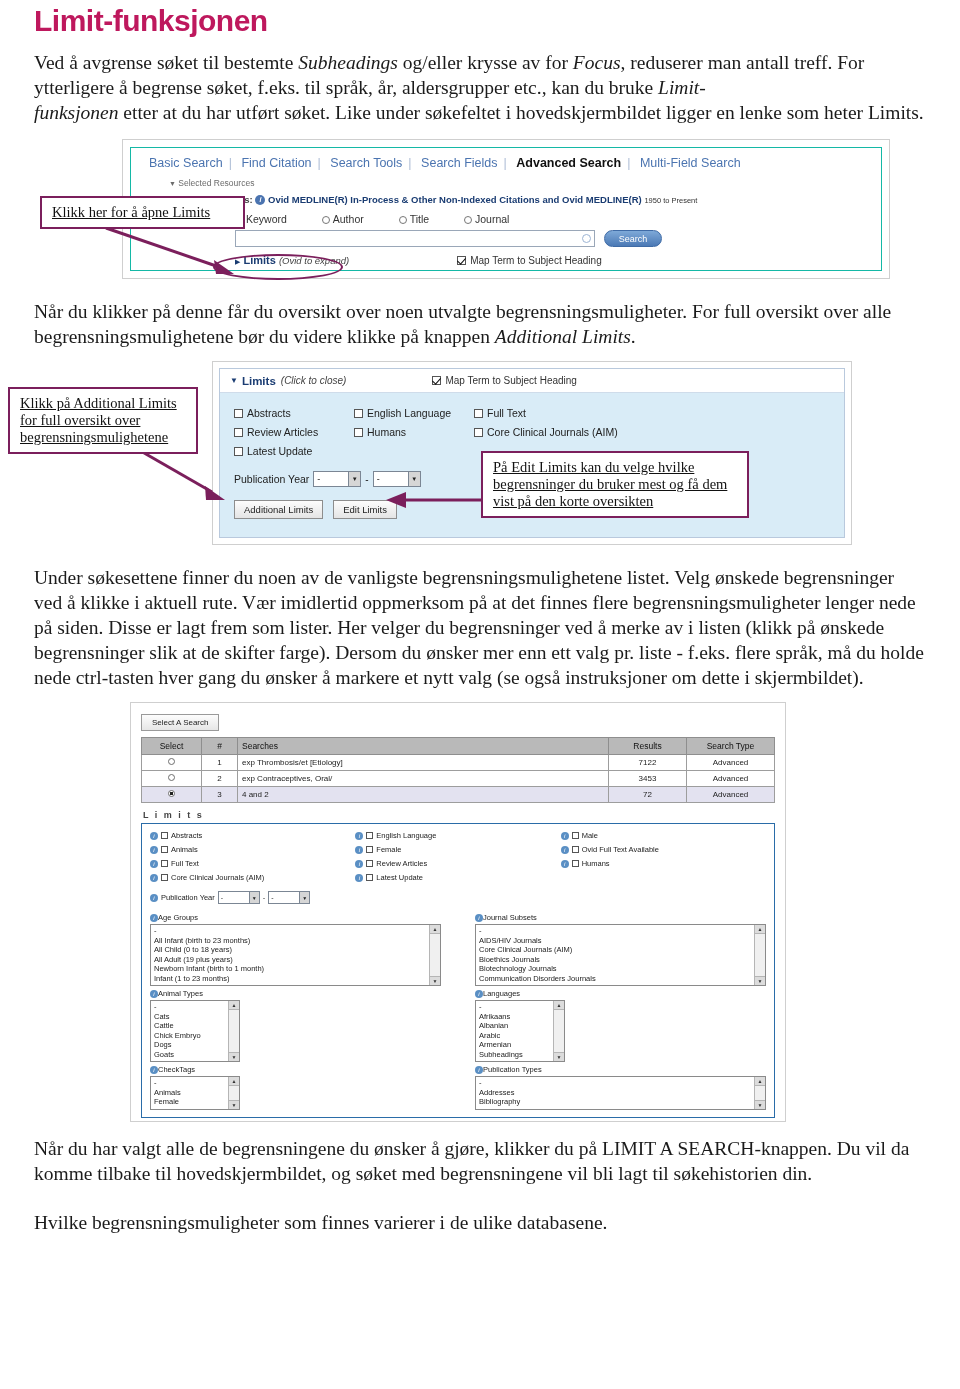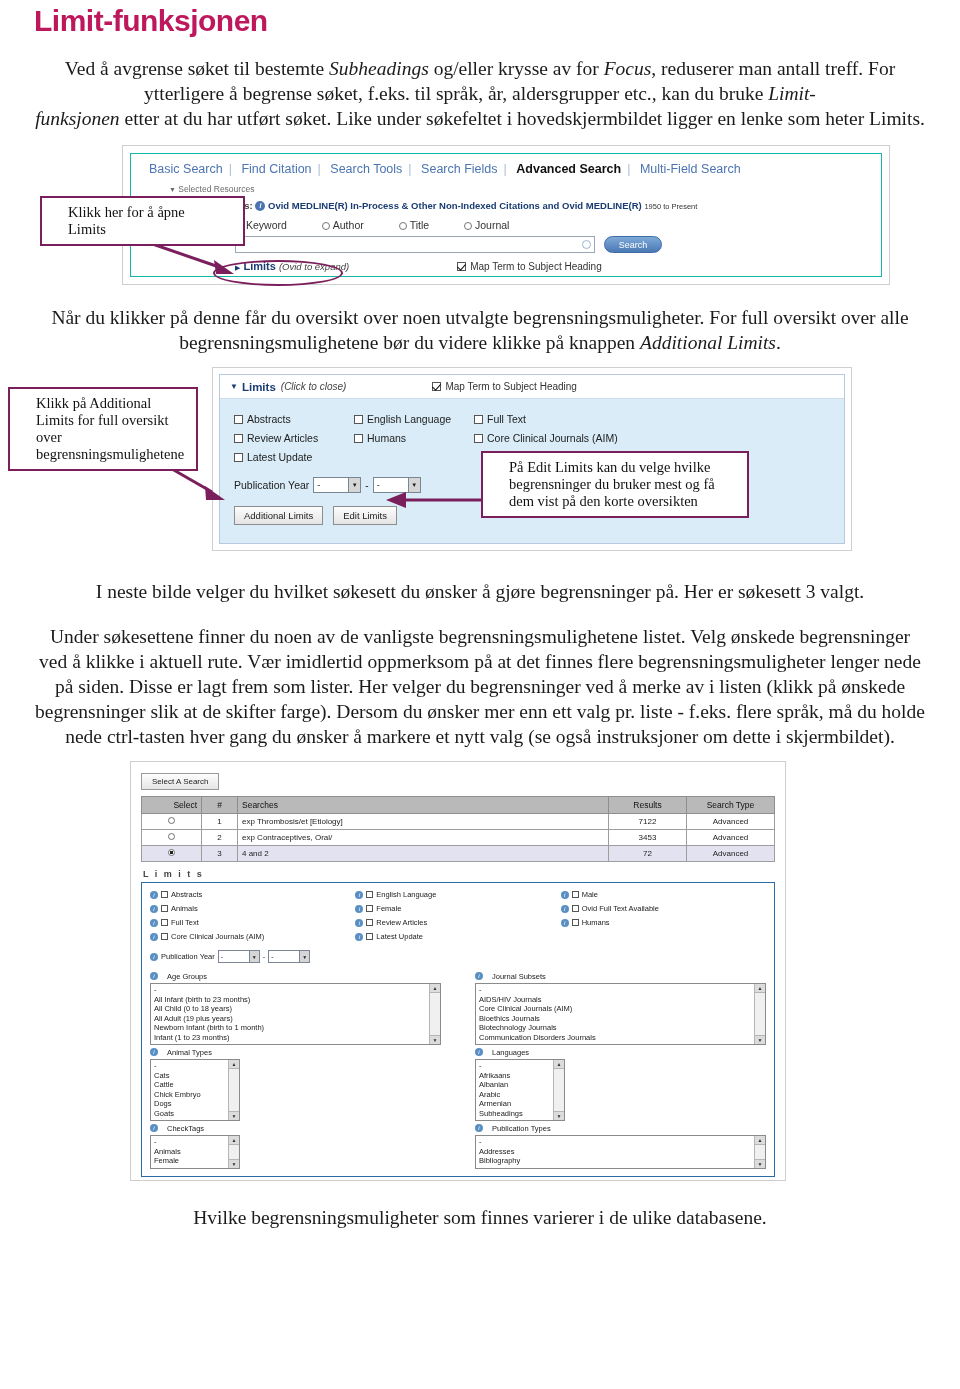--- a/index.html
+++ b/index.html
@@ -18,22 +18,22 @@
     font-family:"Liberation Sans","DejaVu Sans",sans-serif;
     font-weight:700;
     font-size:30px;
     letter-spacing:-0.5px;
     margin:4px 0 10px 0;
     color:#be185d;
   }
   p.body-text{
     font-size:19.5px;
     line-height:25px;
-    margin:18px 0 0 0;
-    text-align:center;
+    margin:12px 0 0 0;
+    text-align:left;
   }
   p.body-text.gap { margin-top:20px; }
   .ital{ font-style:italic; }
 
   
   .shot{
     position:relative;
     background:#fff;
     border:1px solid #cfcfcf;
     font-family:"Liberation Sans","DejaVu Sans",sans-serif;
@@ -92,22 +92,23 @@
 
   
   .callout{
     position:absolute;
     background:#fff;
     border:2px solid #7b1f5c;
     font-family:"Liberation Serif","DejaVu Serif",serif;
     color:#111;
     font-size:14.5px;
     line-height:17px;
-    padding:6px 26px;
+    padding:6px 10px;
     z-index:6;
+    text-decoration:underline;
   }
   .arrow{ position:absolute; z-index:5; }
 
   
   #shot2{
     margin:12px 0 0 178px;
     width:640px; height:184px;
     padding:6px;
   }
   #shot2 .inner{ border:1px solid #b9c9dd; height:100%; background:#fff;}
@@ -154,21 +155,21 @@
   .limits-box{ border:1px solid #2a6ca8; padding:7px 8px; }
   .lb-grid{ display:grid; grid-template-columns:1fr 1fr 1fr; row-gap:5px; font-size:7.5px; color:#222;}
   .lb-grid .it{ display:flex; align-items:center; gap:3px;}
   .ib{ display:inline-block;width:8px;height:8px;border-radius:50%;background:#5a8fc4;color:#fff;font-size:6px;line-height:8px;text-align:center;font-style:italic;}
   .chk2{display:inline-block;width:7px;height:7px;border:1px solid #555;background:#fff;}
   .py2{ display:flex;align-items:center;gap:3px;margin-top:9px;font-size:7.5px;color:#222;}
   .ddl2{ width:42px;height:13px;border:1px solid #7b8694;background:#fff;display:flex;align-items:center;justify-content:space-between;padding-left:2px;font-size:7px;}
   .ddl2 .ar{ width:10px;height:11px;background:#d6d6d6;border-left:1px solid #7b8694;display:flex;align-items:center;justify-content:center;font-size:5px;}
   .hinttext{ font-size:7.5px;color:#222;margin-top:9px;}
   .lists{ display:grid;grid-template-columns:1fr 1fr;column-gap:34px;margin-top:9px;}
-  .lst-label{ display:flex;align-items:flex-start;gap:9px;font-size:7.5px;color:#222;margin:0 0 2px 0;}
+  .lst-label{ display:flex;align-items:flex-end;gap:0;font-size:7.5px;color:#222;margin:0 0 2px 0;}
   .lstbox{ border:1px solid #8a8a8a;background:#fff;position:relative;display:flex;}
   .lstbox .opts{ flex:1;padding:1px 3px;font-size:7.5px;line-height:9.6px;color:#222;overflow:hidden;}
   .sbar{ width:11px;background:#f0f0f0;border-left:1px solid #b5b5b5;display:flex;flex-direction:column;justify-content:space-between;}
   .sbar .a{height:9px;background:#dcdcdc;border-bottom:1px solid #b5b5b5;display:flex;align-items:center;justify-content:center;font-size:5px;color:#333;}
   .sbar .b{height:9px;background:#dcdcdc;border-top:1px solid #b5b5b5;display:flex;align-items:center;justify-content:center;font-size:5px;color:#333;}
   .w-narrow{ width:90px;}
   .w-wide{ width:100%;}
 </style>
 </head>
 <body>
@@ -296,32 +297,31 @@
     <line x1="2" y1="2" x2="82" y2="48" stroke="#7b1f5c" stroke-width="3"></line>
     <polygon points="95,56 75,42 76,56" fill="#7b1f5c"></polygon>
   </svg>
 
   <div class="callout" style="left:481px; top:447px; width:268px;">På Edit Limits kan du velge hvilke begrensninger du bruker mest og få dem vist på den korte oversikten</div>
   <svg class="arrow" style="left:382px; top:485px; width:104px; height:22px;" viewBox="0 0 104 22">
     <line x1="100" y1="11" x2="22" y2="11" stroke="#7b1f5c" stroke-width="3"></line>
     <polygon points="4,11 24,3 24,19" fill="#7b1f5c"></polygon>
   </svg>
 
-  <p class="body-text gap" style="margin-top:28px;">I neste bilde velger du hvilket søkesett du ønsker å gjøre begrensninger på. Her er søkesett 3 valgt.</p>
 
   <p class="body-text gap">Under søkesettene finner du noen av de vanligste begrensningsmulighetene listet. Velg ønskede begrensninger ved å klikke i aktuell rute. Vær imidlertid oppmerksom på at det finnes flere begrensningsmuligheter lenger nede på siden. Disse er lagt frem som lister. Her velger du begrensninger ved å merke av i listen (klikk på ønskede begrensninger slik at de skifter farge). Dersom du ønsker mer enn ett valg pr. liste - f.eks. flere språk, må du holde nede ctrl-tasten hver gang du ønsker å markere et nytt valg (se også instruksjoner om dette i skjermbildet).</p>
 
   <div class="shot" id="shot3">
 
     <div class="las-btn">Select A Search</div>
 
     <table class="searches">
       <thead>
         <tr>
-          <th style="width:60px;text-align:right;">Select</th>
+          <th style="width:60px;">Select</th>
           <th style="width:36px;">#</th>
           <th style="text-align:left;">Searches</th>
           <th style="width:78px;">Results</th>
           <th style="width:88px;">Search Type</th>
         </tr>
       </thead>
       <tbody>
         <tr>
           <td class="c"><i class="mini-rdo"></i></td>
           <td class="c">1</td>
@@ -545,16 +545,17 @@
                 <div class="a">▲</div>
                 <div class="b">▼</div>
               </div>
           </div>
         </div>
 
       </div>
     </div>
   </div>
 
+  <p class="body-text" style="margin-top:14px;">Når du har valgt alle de begrensningene du ønsker å gjøre, klikker du på LIMIT A SEARCH-knappen. Du vil da komme tilbake til hovedskjermbildet, og søket med begrensningene vil bli lagt til søkehistorien din.</p>
 
   <p class="body-text gap" style="margin-top:24px;">Hvilke begrensningsmuligheter som finnes varierer i de ulike databasene.</p>
 
 </div>
 
 </body></html>

